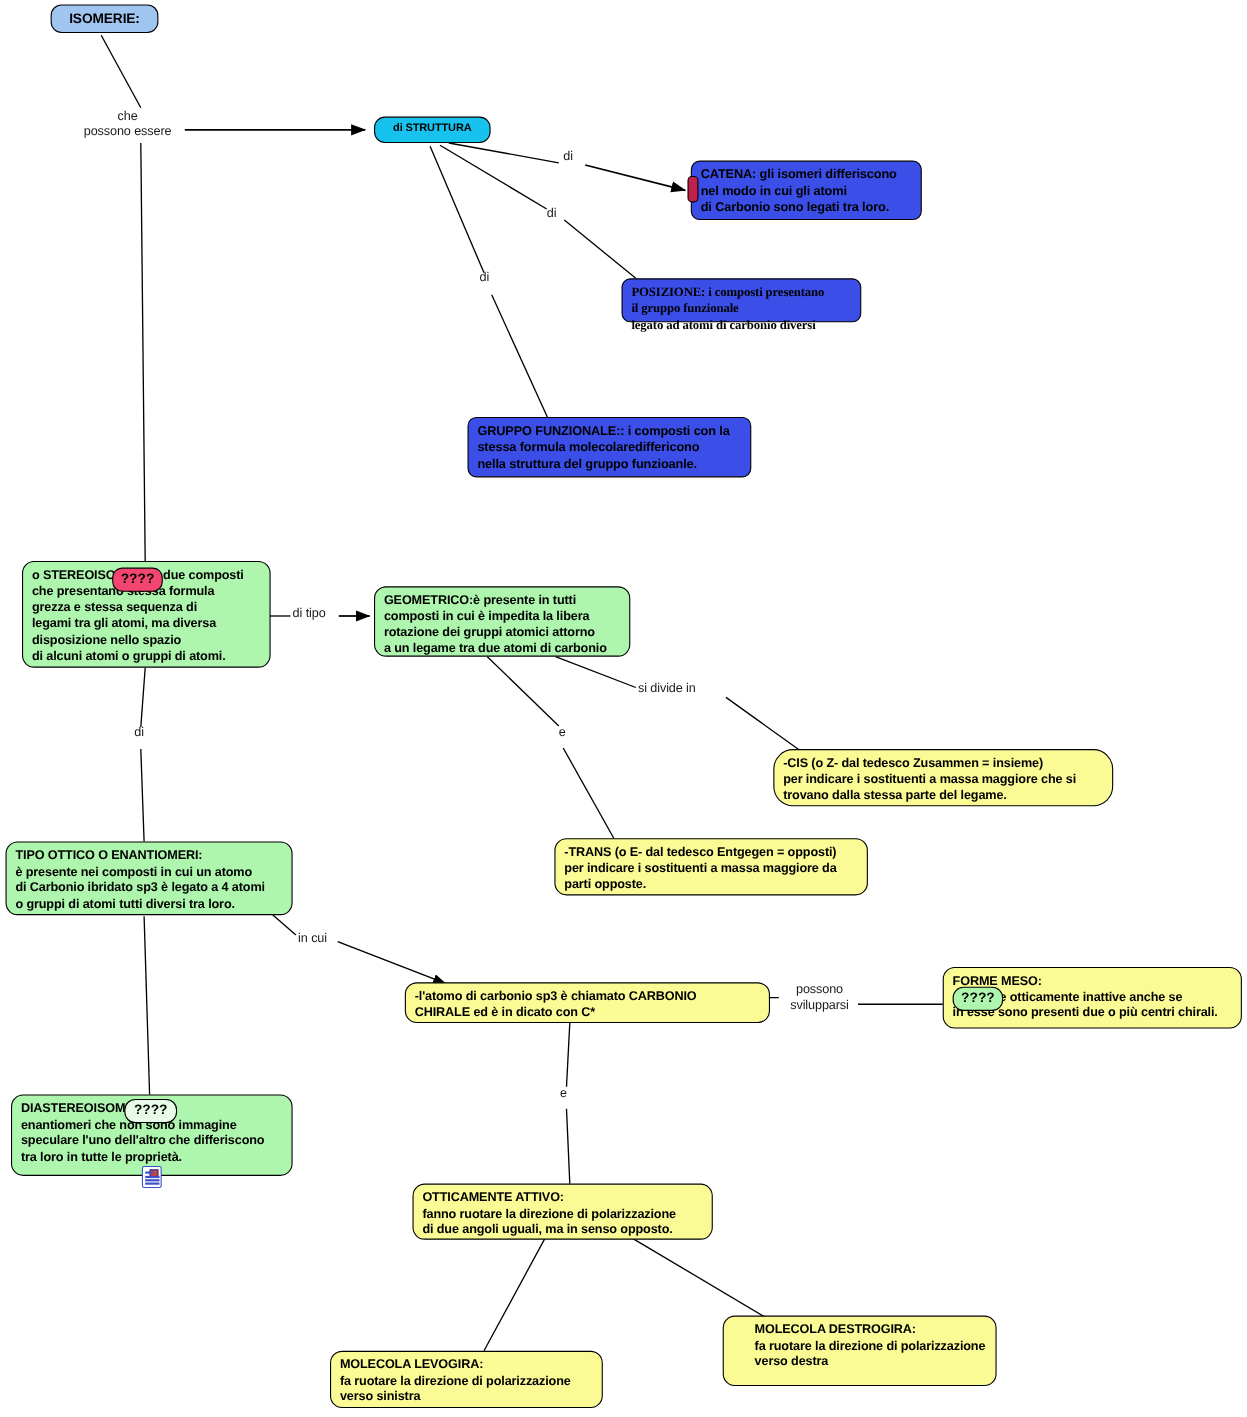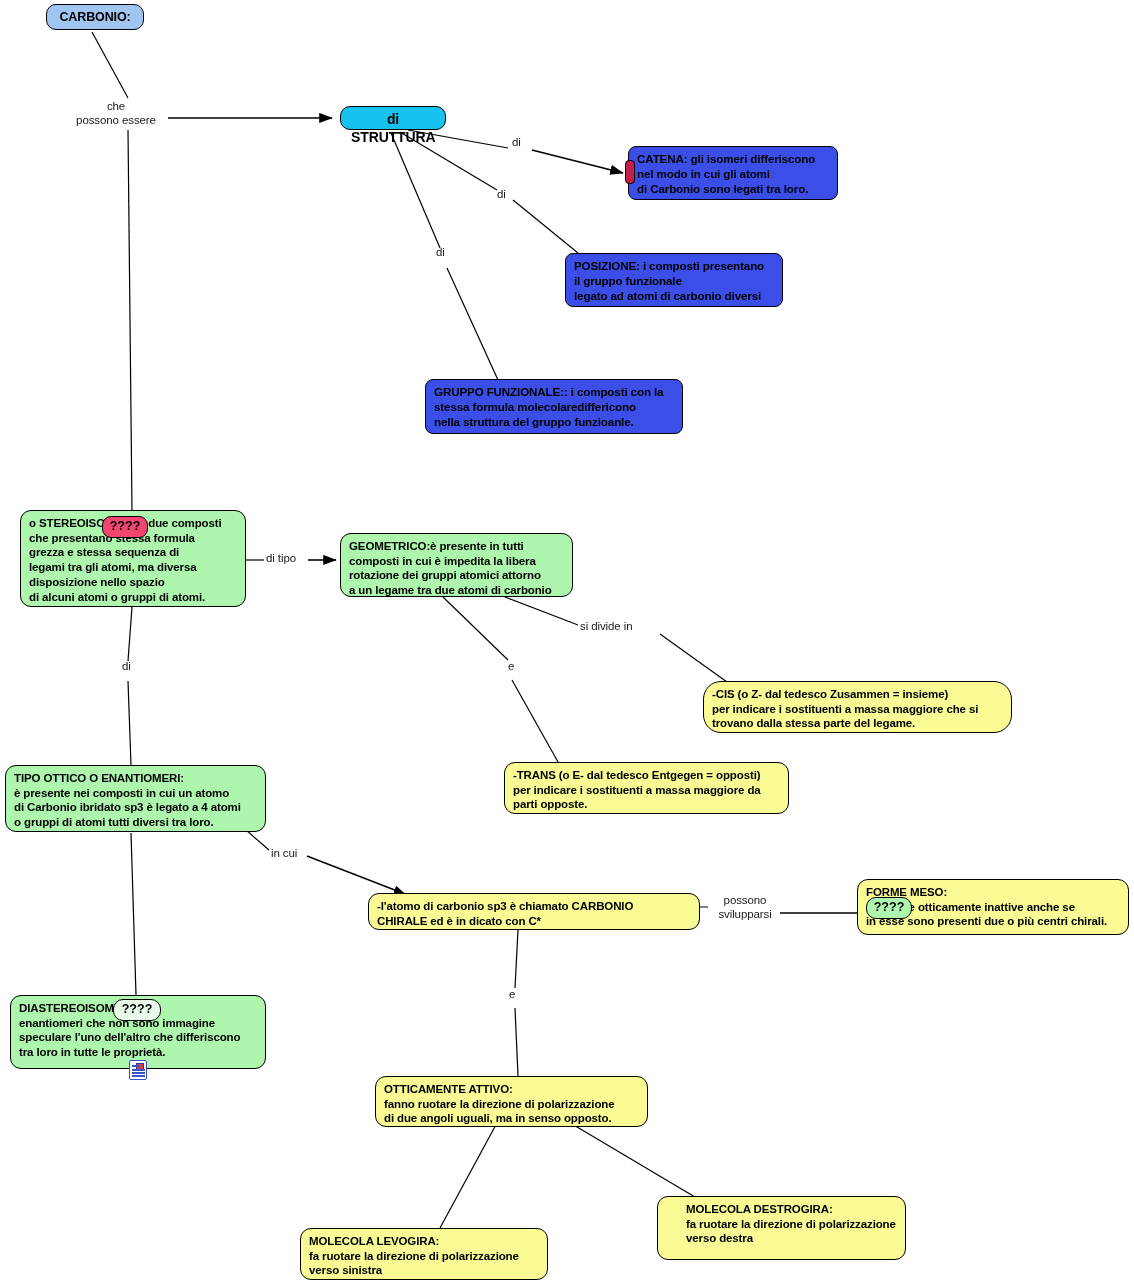--- a/index.html
+++ b/index.html
@@ -43,21 +43,21 @@
     background: #9FC5F0;
     font-weight: bold;
     font-size: 12.5px;
     text-align: center;
     padding: 4px 10px;
     border-radius: 10px;
   }
   .node.cyan {
     background: #18C2EE;
     font-weight: bold;
-    font-size: 14px;
+    font-size: 10px;
     text-align: center;
     padding: 4px 10px;
     border-radius: 10px;
   }
   .node.blue-deep {
     background: #3B4FE8;
     font-weight: bold;
     font-size: 11.6px;
     border-radius: 8px;
   }
@@ -172,31 +172,31 @@
     <path d="M780,913 L857,913" stroke="#000" stroke-width="1.4" fill="none"></path>
 
     <path d="M518,930 L515,988" stroke="#000" stroke-width="1.2" fill="none"></path>
     <path d="M515,1008 L518,1076" stroke="#000" stroke-width="1.2" fill="none"></path>
 
     <path d="M498,1121 L440,1228" stroke="#000" stroke-width="1.2" fill="none"></path>
 
     <path d="M567,1121 L700,1200" stroke="#000" stroke-width="1.2" fill="none"></path>
   </svg>
 
-  <div class="node blue-light" style="left:46px; top:4px; width:98px; height:26px;">CARBONIO:</div>
+  <div class="node blue-light" style="left:46px; top:4px; width:98px; height:26px;">ISOMERIE:</div>
 
   <div class="node cyan" style="left:340px; top:106px; width:106px; height:24px;">di STRUTTURA</div>
 
   <div class="node blue-deep" style="left:628px; top:146px; width:210px; height:54px;">CATENA: gli isomeri differiscono
 nel modo in cui gli atomi
 di Carbonio sono legati tra loro.</div>
 
   <div style="position:absolute; left:625px; top:160px; width:8px; height:22px; background:#C0204A; border:1px solid #000; border-radius:4px;"></div>
 
-  <div class="node blue-deep" style="left:565px; top:253px; width:218px; height:54px;">POSIZIONE: i composti presentano
+  <div class="node blue-deep" style="left:565px; top:253px; width:218px; height:40px;font-family:Liberation Serif, serif;">POSIZIONE: i composti presentano
 il gruppo funzionale
 legato ad atomi di carbonio diversi</div>
 
   <div class="node blue-deep" style="left:425px; top:379px; width:258px; height:55px;">GRUPPO FUNZIONALE:: i composti con la
 stessa formula molecolarediffericono
 nella struttura del gruppo funzioanle.</div>
 
   <div class="node green" style="left:20px; top:510px; width:226px; height:97px;">o STEREOISOMERIA: due composti
 che presentano stessa formula
  grezza e stessa sequenza di

